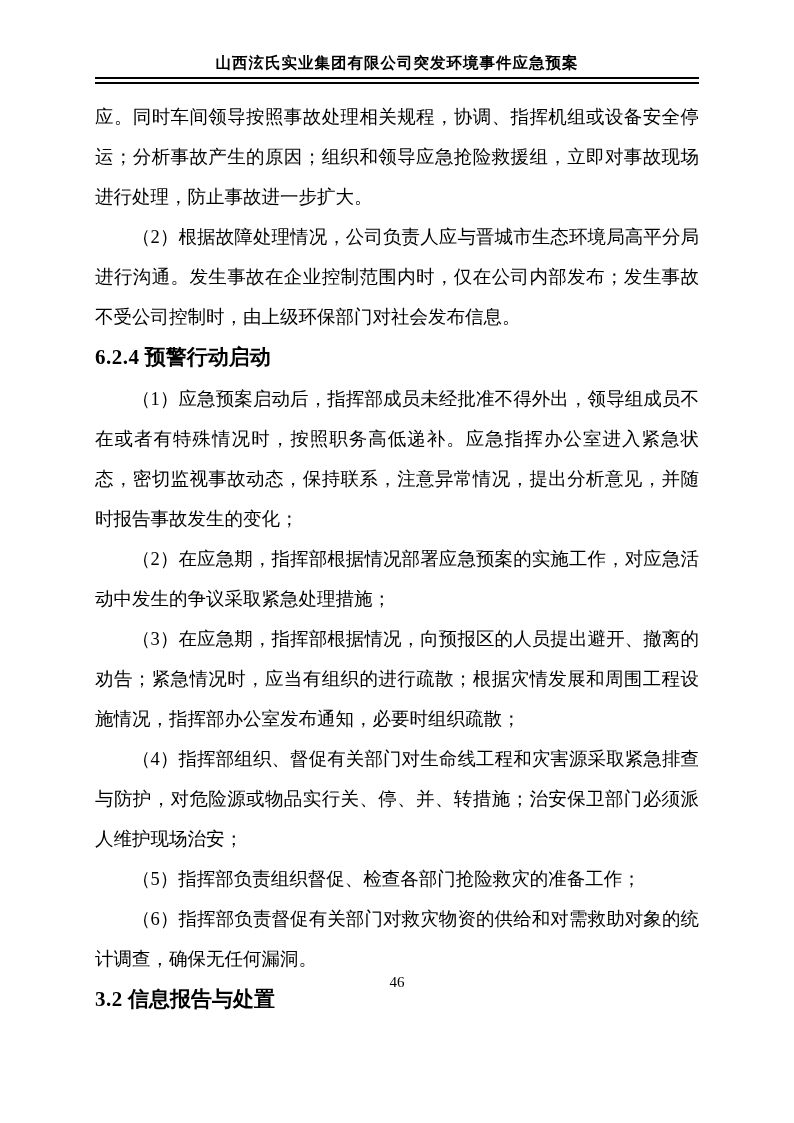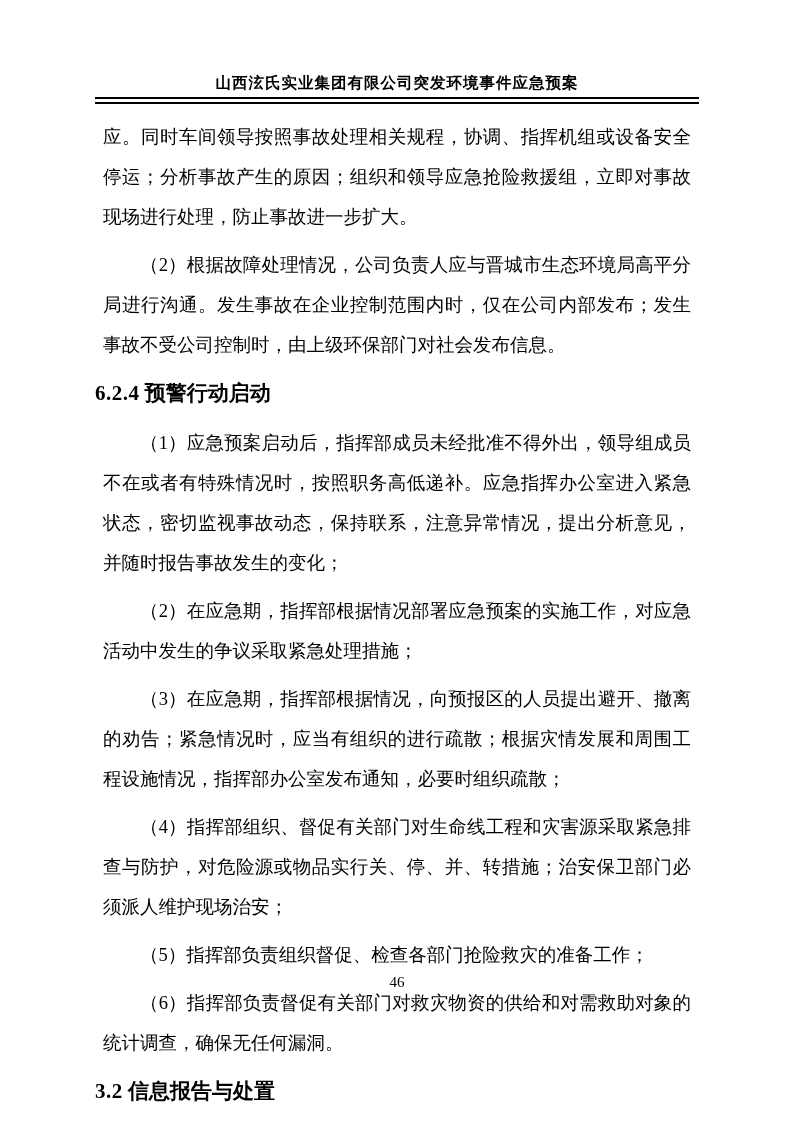--- a/index.html
+++ b/index.html
@@ -9,40 +9,40 @@
     width: 794px;
     height: 1123px;
     margin: 0 auto;
     background: #ffffff;
     font-family: "Liberation Serif", "DejaVu Serif", serif;
     color: #000000;
     overflow: hidden;
   }
   
   .header-title {
-    padding-top: 73px;
+    padding-top: 53px;
     text-align: center;
     font-size: 15.5px;
     font-weight: bold;
     letter-spacing: 1px;
     line-height: 19px;
     font-family: "Liberation Serif", "DejaVu Serif", serif;
   }
   .header-rule {
     margin: 5px 95px 0 95px;
     height: 7px;
     border-top: 2px solid #000;
     border-bottom: 2px solid #000;
   }
   
   .doc-body {
     margin: 13px 95px 0 95px; 
   }
   .para {
-    margin: 8px;
+    margin: 0;
     font-size: 18.5px;
     line-height: 40px;
     text-align: justify;
     text-justify: inter-character;
     font-family: "Liberation Serif", "DejaVu Serif", serif;
   }
   .para.indent { text-indent: 2em; }
   .sec-heading {
     margin: 0;
     font-size: 21px;

